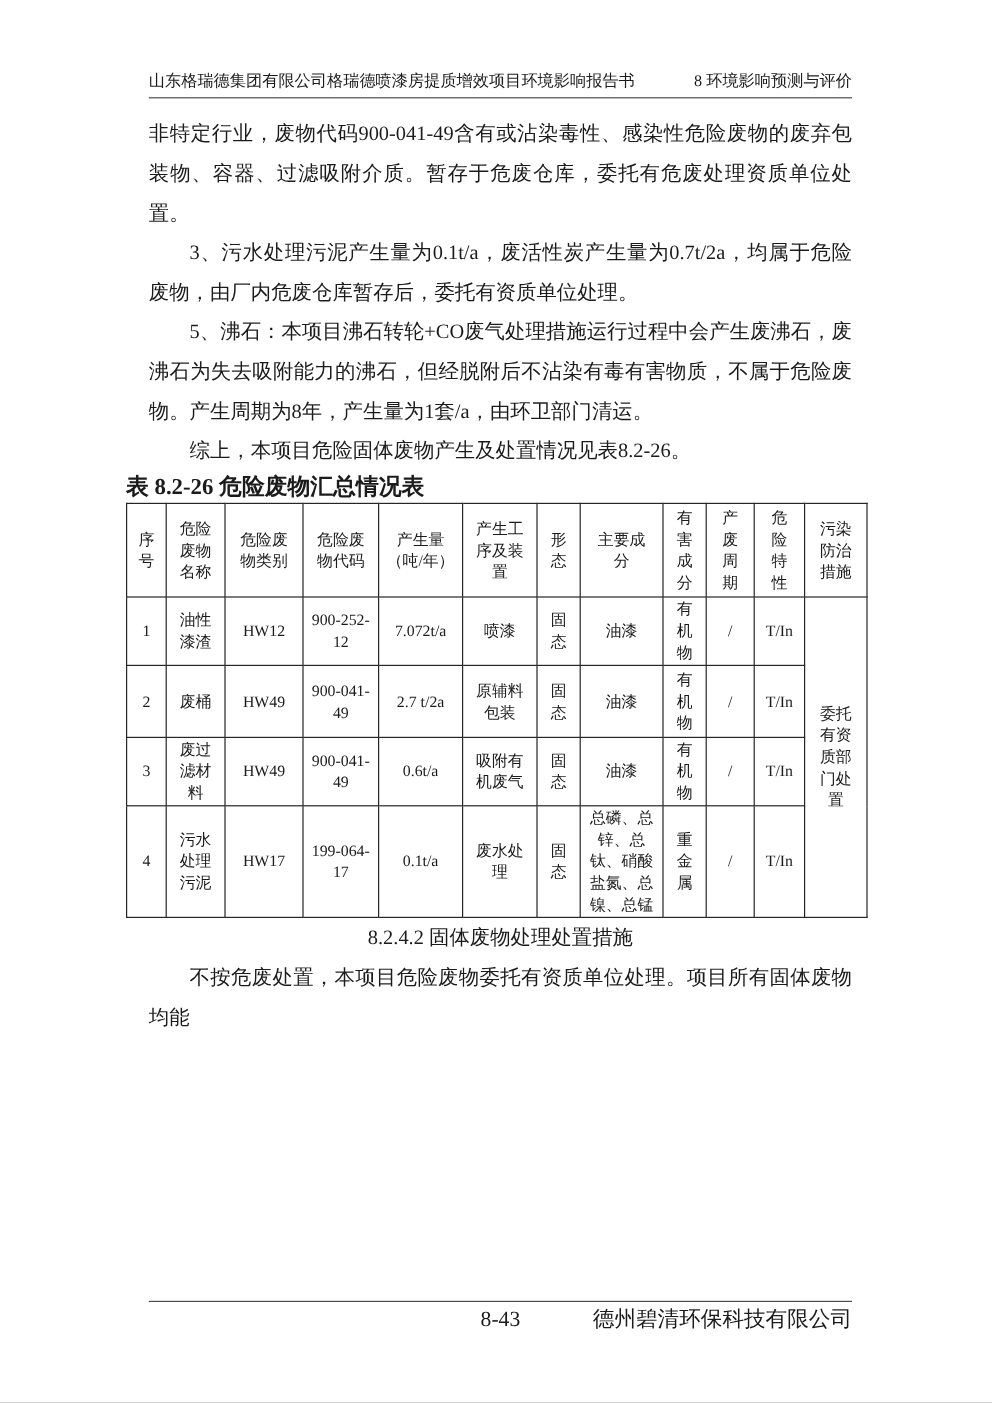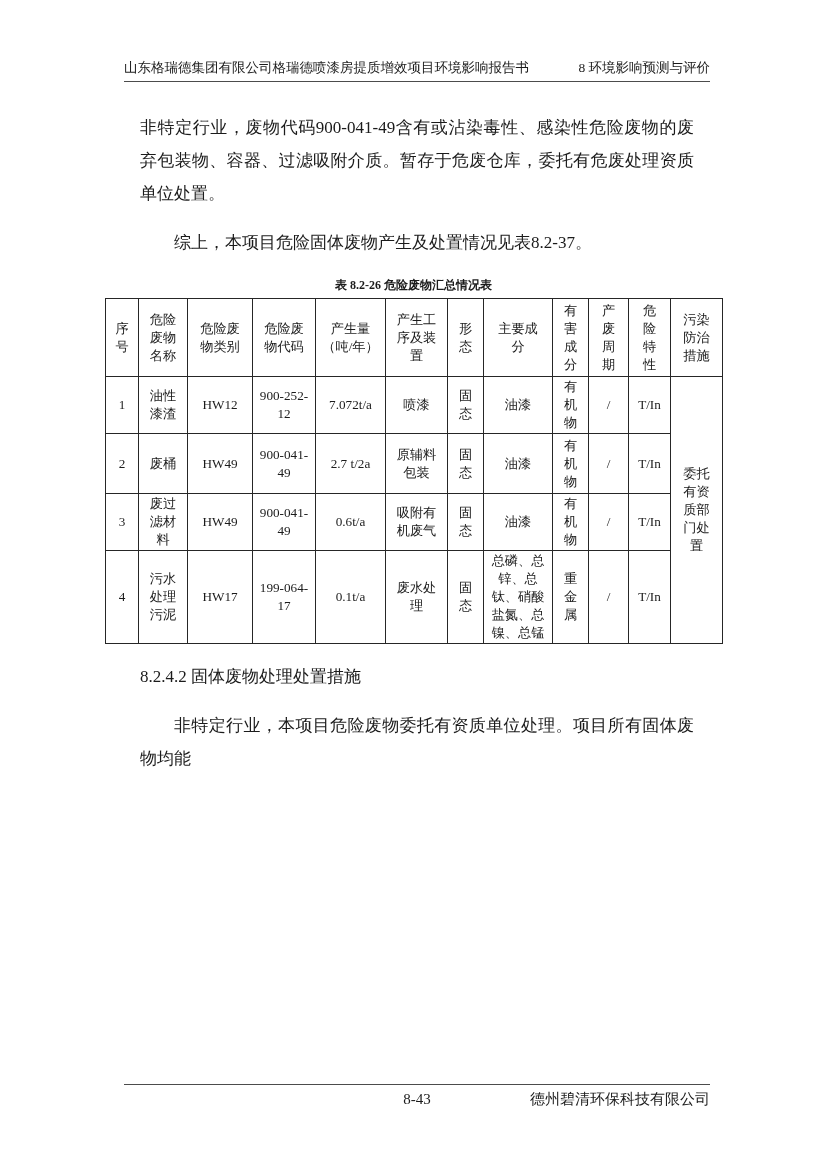--- a/index.html
+++ b/index.html
@@ -15,25 +15,25 @@
   
   .hdr {
     position:absolute; left:124px; right:117px; top:59px;
     display:flex; justify-content:space-between; align-items:flex-end;
     font-size:13.5px; line-height:17px;
     padding-bottom:5px;
     border-bottom:1px solid #4c4c4c;
   }
   
   .content { position:absolute; top:95px; left:124px; width:586px; }
-  .para { margin:16px; font-size:17px; line-height:33px; text-align:justify; text-justify:inter-ideograph; }
+  .para { margin:0; font-size:17px; line-height:33px; text-align:justify; text-justify:inter-ideograph; }
   .ind { text-indent:34px; }
   .tbl-title {
     width:617px; margin-left:-19px; margin-top:4px; margin-bottom:2px;
-    text-align:center; font-weight:bold; font-size:12px; line-height:21px;
+    text-align:left; font-weight:bold; font-size:19px; line-height:21px;
   }
   table.waste {
     margin-left:-19px; width:617px;
     border-collapse:collapse; table-layout:fixed;
     font-size:13.2px;
   }
   table.waste th, table.waste td {
     border:1px solid #262626;
     font-weight:normal;
     text-align:center; vertical-align:middle;
@@ -41,44 +41,46 @@
     line-height:18px;
     white-space:pre-line;
     overflow:hidden;
   }
   tr.rh { height:78px; }
   tr.r1 { height:52px; }
   tr.r2 { height:60px; }
   tr.r3 { height:57px; }
   tr.r4 { height:90px; }
   .after-tbl { margin-top:6px; }
-  .sec-head { text-align:left; }
+  .sec-head { text-align:center; }
   
   .ftr {
     position:absolute; left:124px; right:117px; top:1084px;
     border-top:1px solid #4c4c4c;
     height:24px;
-    font-size:15px; line-height:17px;
+    font-size:18px; line-height:17px;
   }
   .ftr .pagenum { position:absolute; left:50%; top:6px; transform:translateX(-50%); }
   .ftr .company { position:absolute; right:0; top:6px; }
 </style>
 </head>
 <body>
 
 <div class="page">
 
   <div class="hdr">
     <span>山东格瑞德集团有限公司格瑞德喷漆房提质增效项目环境影响报告书</span>
     <span>8 环境影响预测与评价</span>
   </div>
 
   <div class="content">
     <p class="para">非特定行业，废物代码900-041-49含有或沾染毒性、感染性危险废物的废弃包装物、容器、过滤吸附介质。暂存于危废仓库，委托有危废处理资质单位处置。</p>
-    <p class="para ind">综上，本项目危险固体废物产生及处置情况见表8.2-37。</p>
+    <p class="para ind">3、污水处理污泥产生量为0.1t/a，废活性炭产生量为0.7t/2a，均属于危险废物，由厂内危废仓库暂存后，委托有资质单位处理。</p>
+    <p class="para ind">5、沸石：本项目沸石转轮+CO废气处理措施运行过程中会产生废沸石，废沸石为失去吸附能力的沸石，但经脱附后不沾染有毒有害物质，不属于危险废物。产生周期为8年，产生量为1套/a，由环卫部门清运。</p>
+    <p class="para ind">综上，本项目危险固体废物产生及处置情况见表8.2-26。</p>
 
     <div class="tbl-title">表 8.2-26  危险废物汇总情况表</div>
 
     <table class="waste">
       <colgroup>
         <col style="width:33px">
           <col style="width:49px">
           <col style="width:65px">
         <col style="width:63px">
           <col style="width:70px">
@@ -208,21 +210,21 @@
         <td>重
 金
 属</td>
         <td>/</td>
         <td>T/In</td>
       </tr>
     </tbody>
       </table>
 
     <p class="para sec-head">8.2.4.2 固体废物处理处置措施</p>
-    <p class="para ind">非特定行业，本项目危险废物委托有资质单位处理。项目所有固体废物均能</p>
+    <p class="para ind">不按危废处置，本项目危险废物委托有资质单位处理。项目所有固体废物均能</p>
   </div>
 
   <div class="ftr">
     <span class="pagenum">8-43</span>
     <span class="company">德州碧清环保科技有限公司</span>
   </div>
 
 </div>
 
 </body></html>

